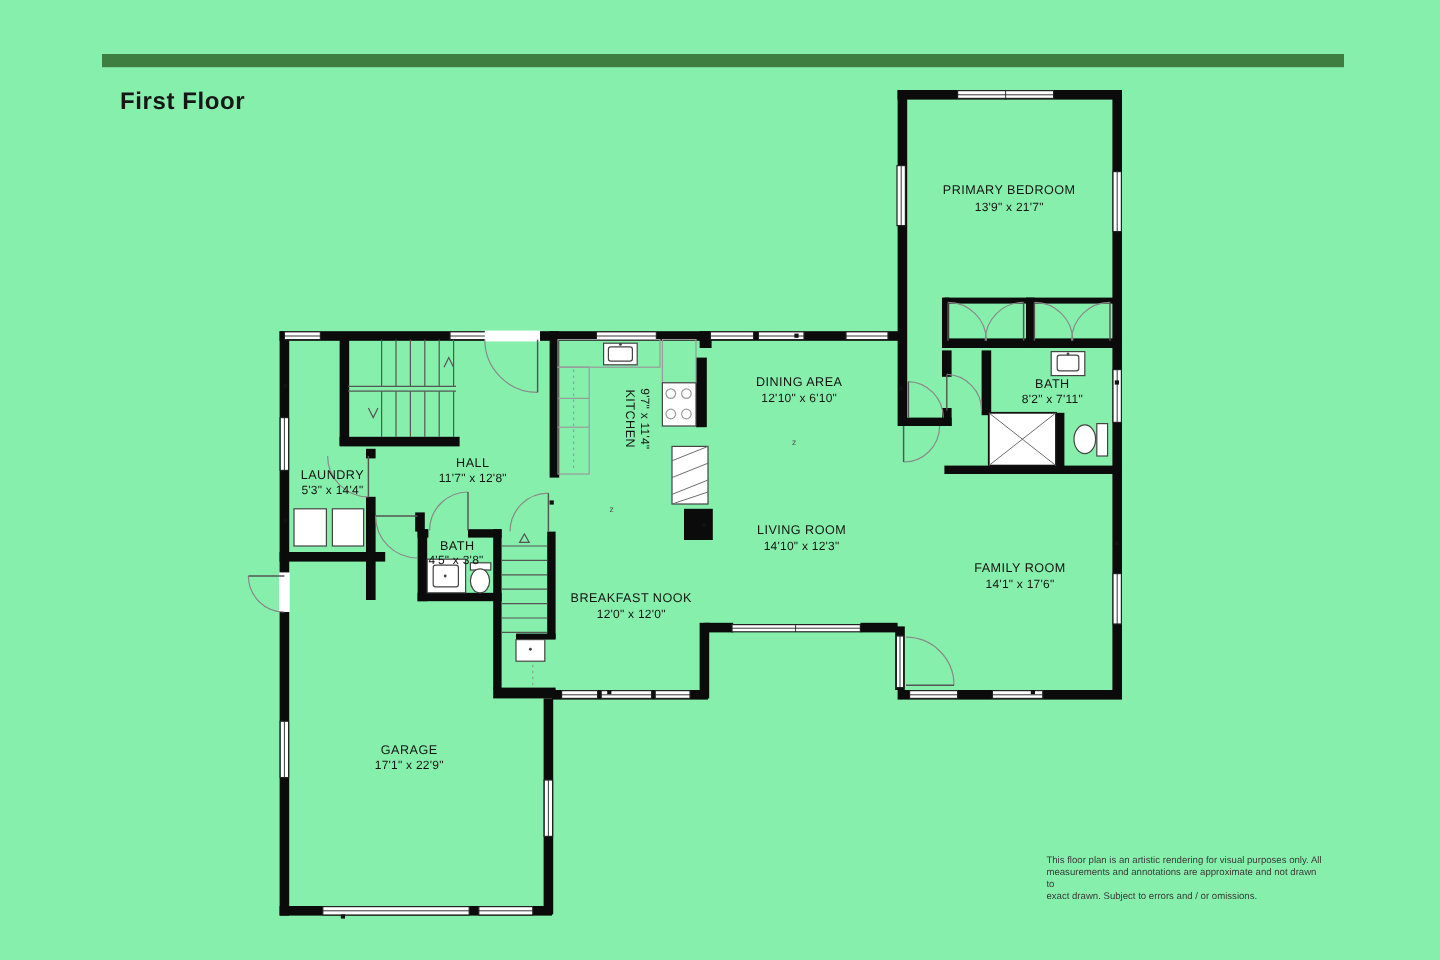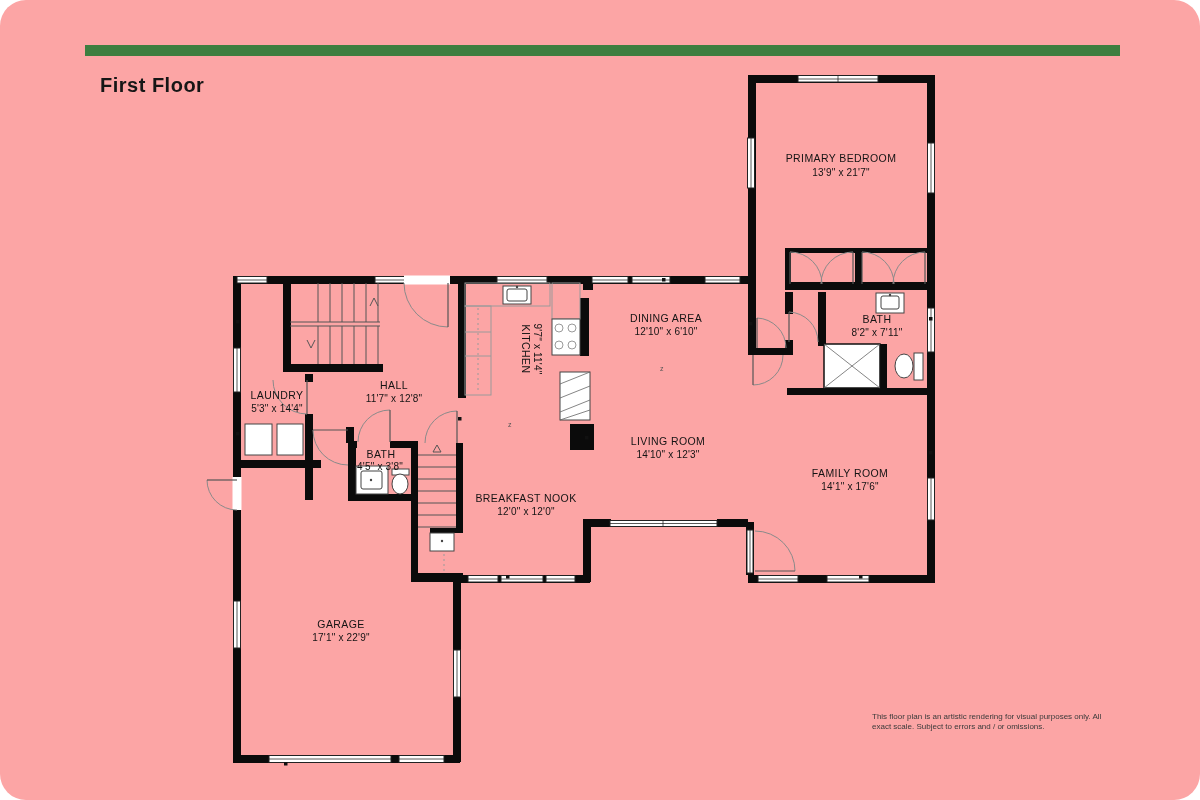--- a/index.html
+++ b/index.html
@@ -21,21 +21,21 @@
   .fixture{fill:#fff;stroke:#444;stroke-width:1;}
   .counter{fill:none;stroke:#9a9a9a;stroke-width:1;}
   .stair{stroke:#555;stroke-width:1;fill:none;}
   .hatch{stroke:#666;stroke-width:.8;}
   .dot{fill:#111;}
   .zmark{font-size:7px;fill:#555;}
 </style>
 </head>
 <body>
 
-<div id="page" style="background: #fca5a5; border-radius: 26px;">
+<div id="page" style="background: #86efac;">
 
   <div id="accent-bar" style="background: rgb(62, 126, 64);"></div>
   <div id="title">First Floor</div>
 
   <svg id="plan" width="1200" height="800" viewBox="0 0 1200 800">
 
     <g>
 
       <rect class="wall" x="748" y="75" width="187" height="8"></rect>
       <rect class="wall" x="748" y="75" width="8" height="280"></rect>
@@ -312,16 +312,17 @@
       <text class="room-name" x="850" y="477">FAMILY ROOM</text>
       <text class="room-dims" x="850" y="490">14'1" x 17'6"</text>
 
       <text class="room-name" x="341" y="628">GARAGE</text>
       <text class="room-dims" x="341" y="641">17'1" x 22'9"</text>
     </g>
   </svg>
 
   <div id="disclaimer">
     <div>This floor plan is an artistic rendering for visual purposes only.  All</div>
-    <div>exact scale. Subject to errors and / or omissions.</div>
+    <div>measurements and annotations are approximate and not drawn to</div>
+    <div>exact drawn. Subject to errors and / or omissions.</div>
   </div>
 
 </div>
 
 </body></html>

